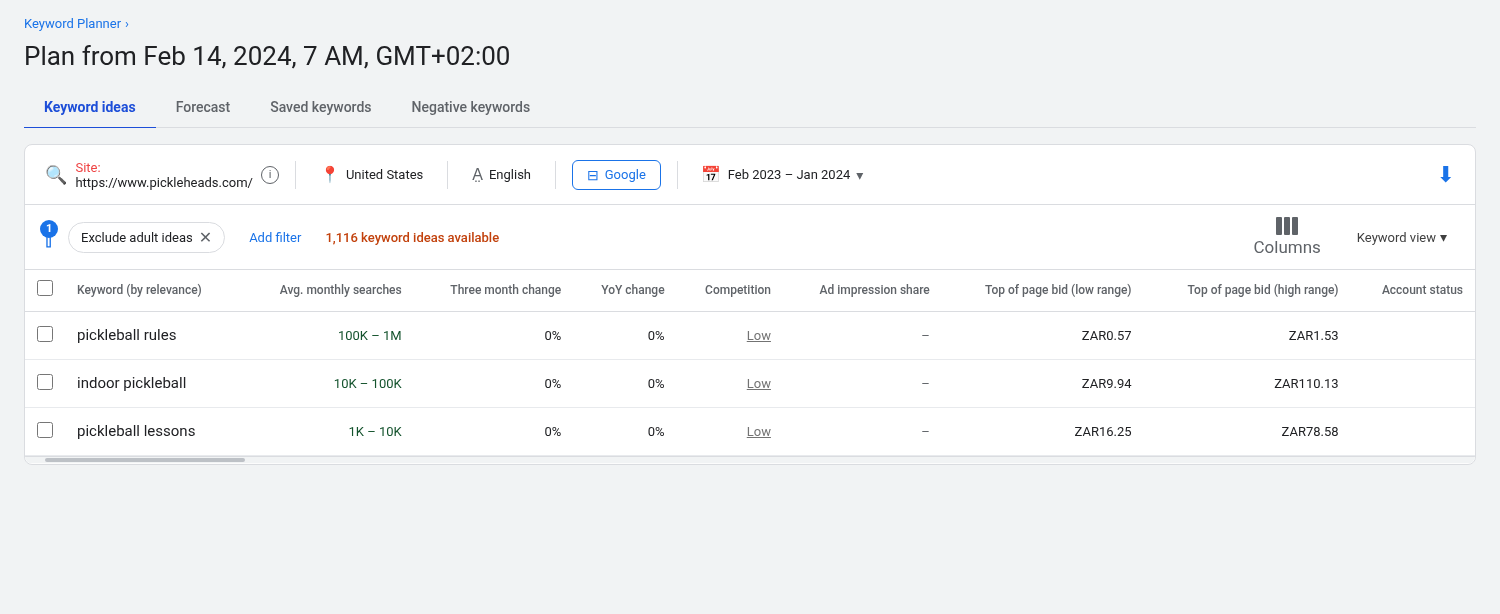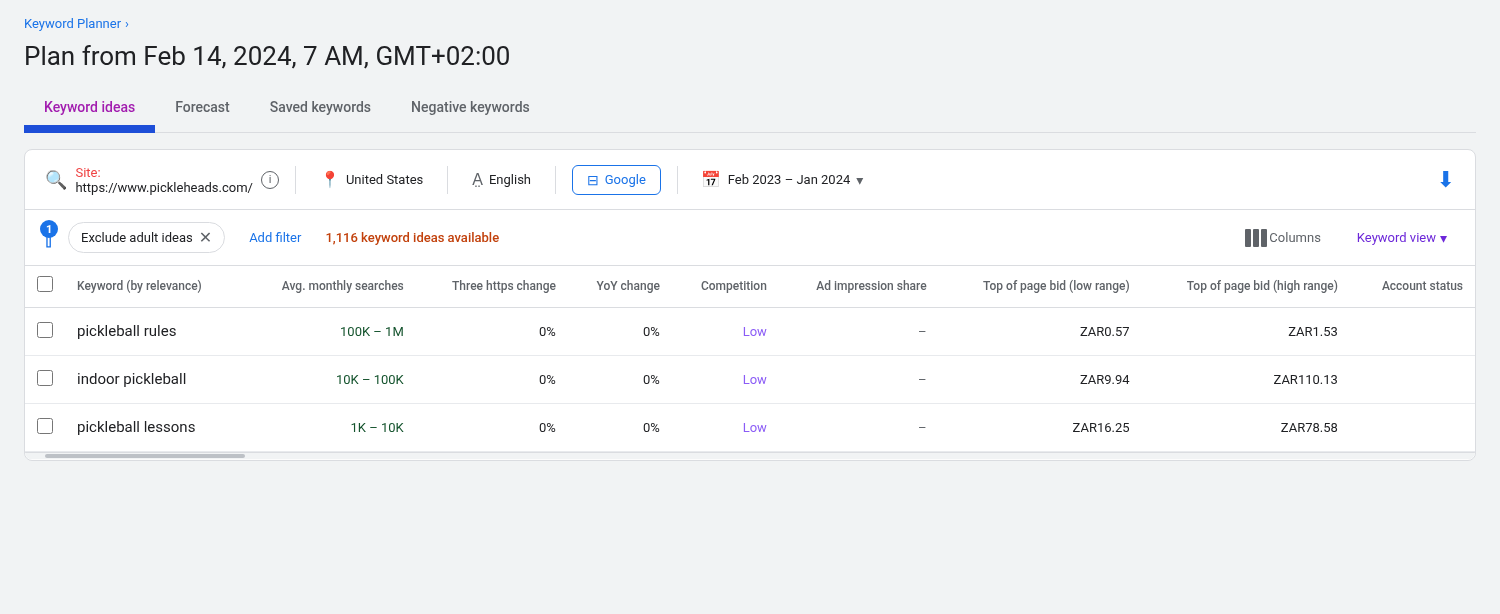--- a/index.html
+++ b/index.html
@@ -39,22 +39,23 @@
     .tab {
       padding: 10px 20px 10px 20px;
       font-size: 14px;
       font-weight: 500;
       color: #5f6368;
       cursor: pointer;
       border-bottom: 3px solid transparent;
       margin-bottom: -1px;
     }
     .tab.active {
-      color: #a21caf;
-      border-bottom: 8px solid #1d4ed8;
+      color: #1d4ed8;
+      border-bottom: 1px solid #1d4ed8;
+      font-weight: bold;
     }
 
     .main-card {
       background: #fff;
       border: 1px solid #dadce0;
       border-radius: 8px;
       margin-top: 16px;
       margin-bottom: 0;
     }
 
@@ -136,32 +137,32 @@
     .chip-close { color: #5f6368; font-size: 16px; }
     .add-filter-btn {
       font-size: 13px; color: #1a73e8; cursor: pointer;
       padding: 5px 8px; border-radius: 4px;
     }
     .ideas-count {
       font-size: 13px; font-weight: 500; color: #c2410c;
     }
     .columns-btn {
       margin-left: auto;
-      display: flex; flex-direction: row; align-items: center; gap: 2px;
-      cursor: pointer; font-size: 13px; color: #5f6368;
+      display: flex; flex-direction: column; align-items: center; gap: 2px;
+      cursor: pointer; font-size: 17px; color: #5f6368;
     }
     .columns-icon {
       display: grid; grid-template-columns: 1fr 1fr 1fr;
       gap: 2px; width: 22px; height: 18px;
     }
     .col-bar { background: #5f6368; border-radius: 1px; }
 
     .keyword-view-btn {
       display: flex; align-items: center; gap: 4px;
-      font-size: 13px; color: #6d28d9; cursor: pointer;
+      font-size: 13px; color: #404040; cursor: pointer;
       padding: 5px 8px; border-radius: 4px; margin-left: 12px;
     }
 
     
     .table-wrap { overflow-x: auto; }
     table {
       width: 100%; border-collapse: collapse;
       font-size: 13px;
       padding-left: 32px;
     }
@@ -185,21 +186,21 @@
     }
     td.left { text-align: left; }
     .checkbox-cell { width: 40px; text-align: center !important; }
     input[type="checkbox"] {
       width: 16px; height: 16px; cursor: pointer;
       accent-color: #1a73e8;
     }
     .keyword-name { color: #202124; font-size: 15px; }
     .monthly-searches { color: #14532d; }
     .change-val { color: #202124; }
-    .low-badge { color: #8b5cf6; }
+    .low-badge { color: #737373; text-decoration: underline; }
     .dash { color: #5f6368; }
 
     
     .scroll-indicator {
       height: 8px;
       background: #f1f3f4;
       border-top: 1px solid #dadce0;
       border-radius: 0 0 8px 8px;
       display: flex; align-items: center;
     }
@@ -323,21 +324,21 @@
             <th class="checkbox-cell left">
               <input type="checkbox" style="">
             </th>
             <th class="left">
               <span>Keyword (by relevance)</span>
             </th>
             <th>
               <span>Avg. monthly searches</span>
             </th>
             <th>
-              <span>Three https change</span>
+              <span>Three month change</span>
             </th>
             <th>
               <span>YoY change</span>
             </th>
             <th>
               <span>Competition</span>
             </th>
             <th>
               <span>Ad impression share</span>
             </th>

